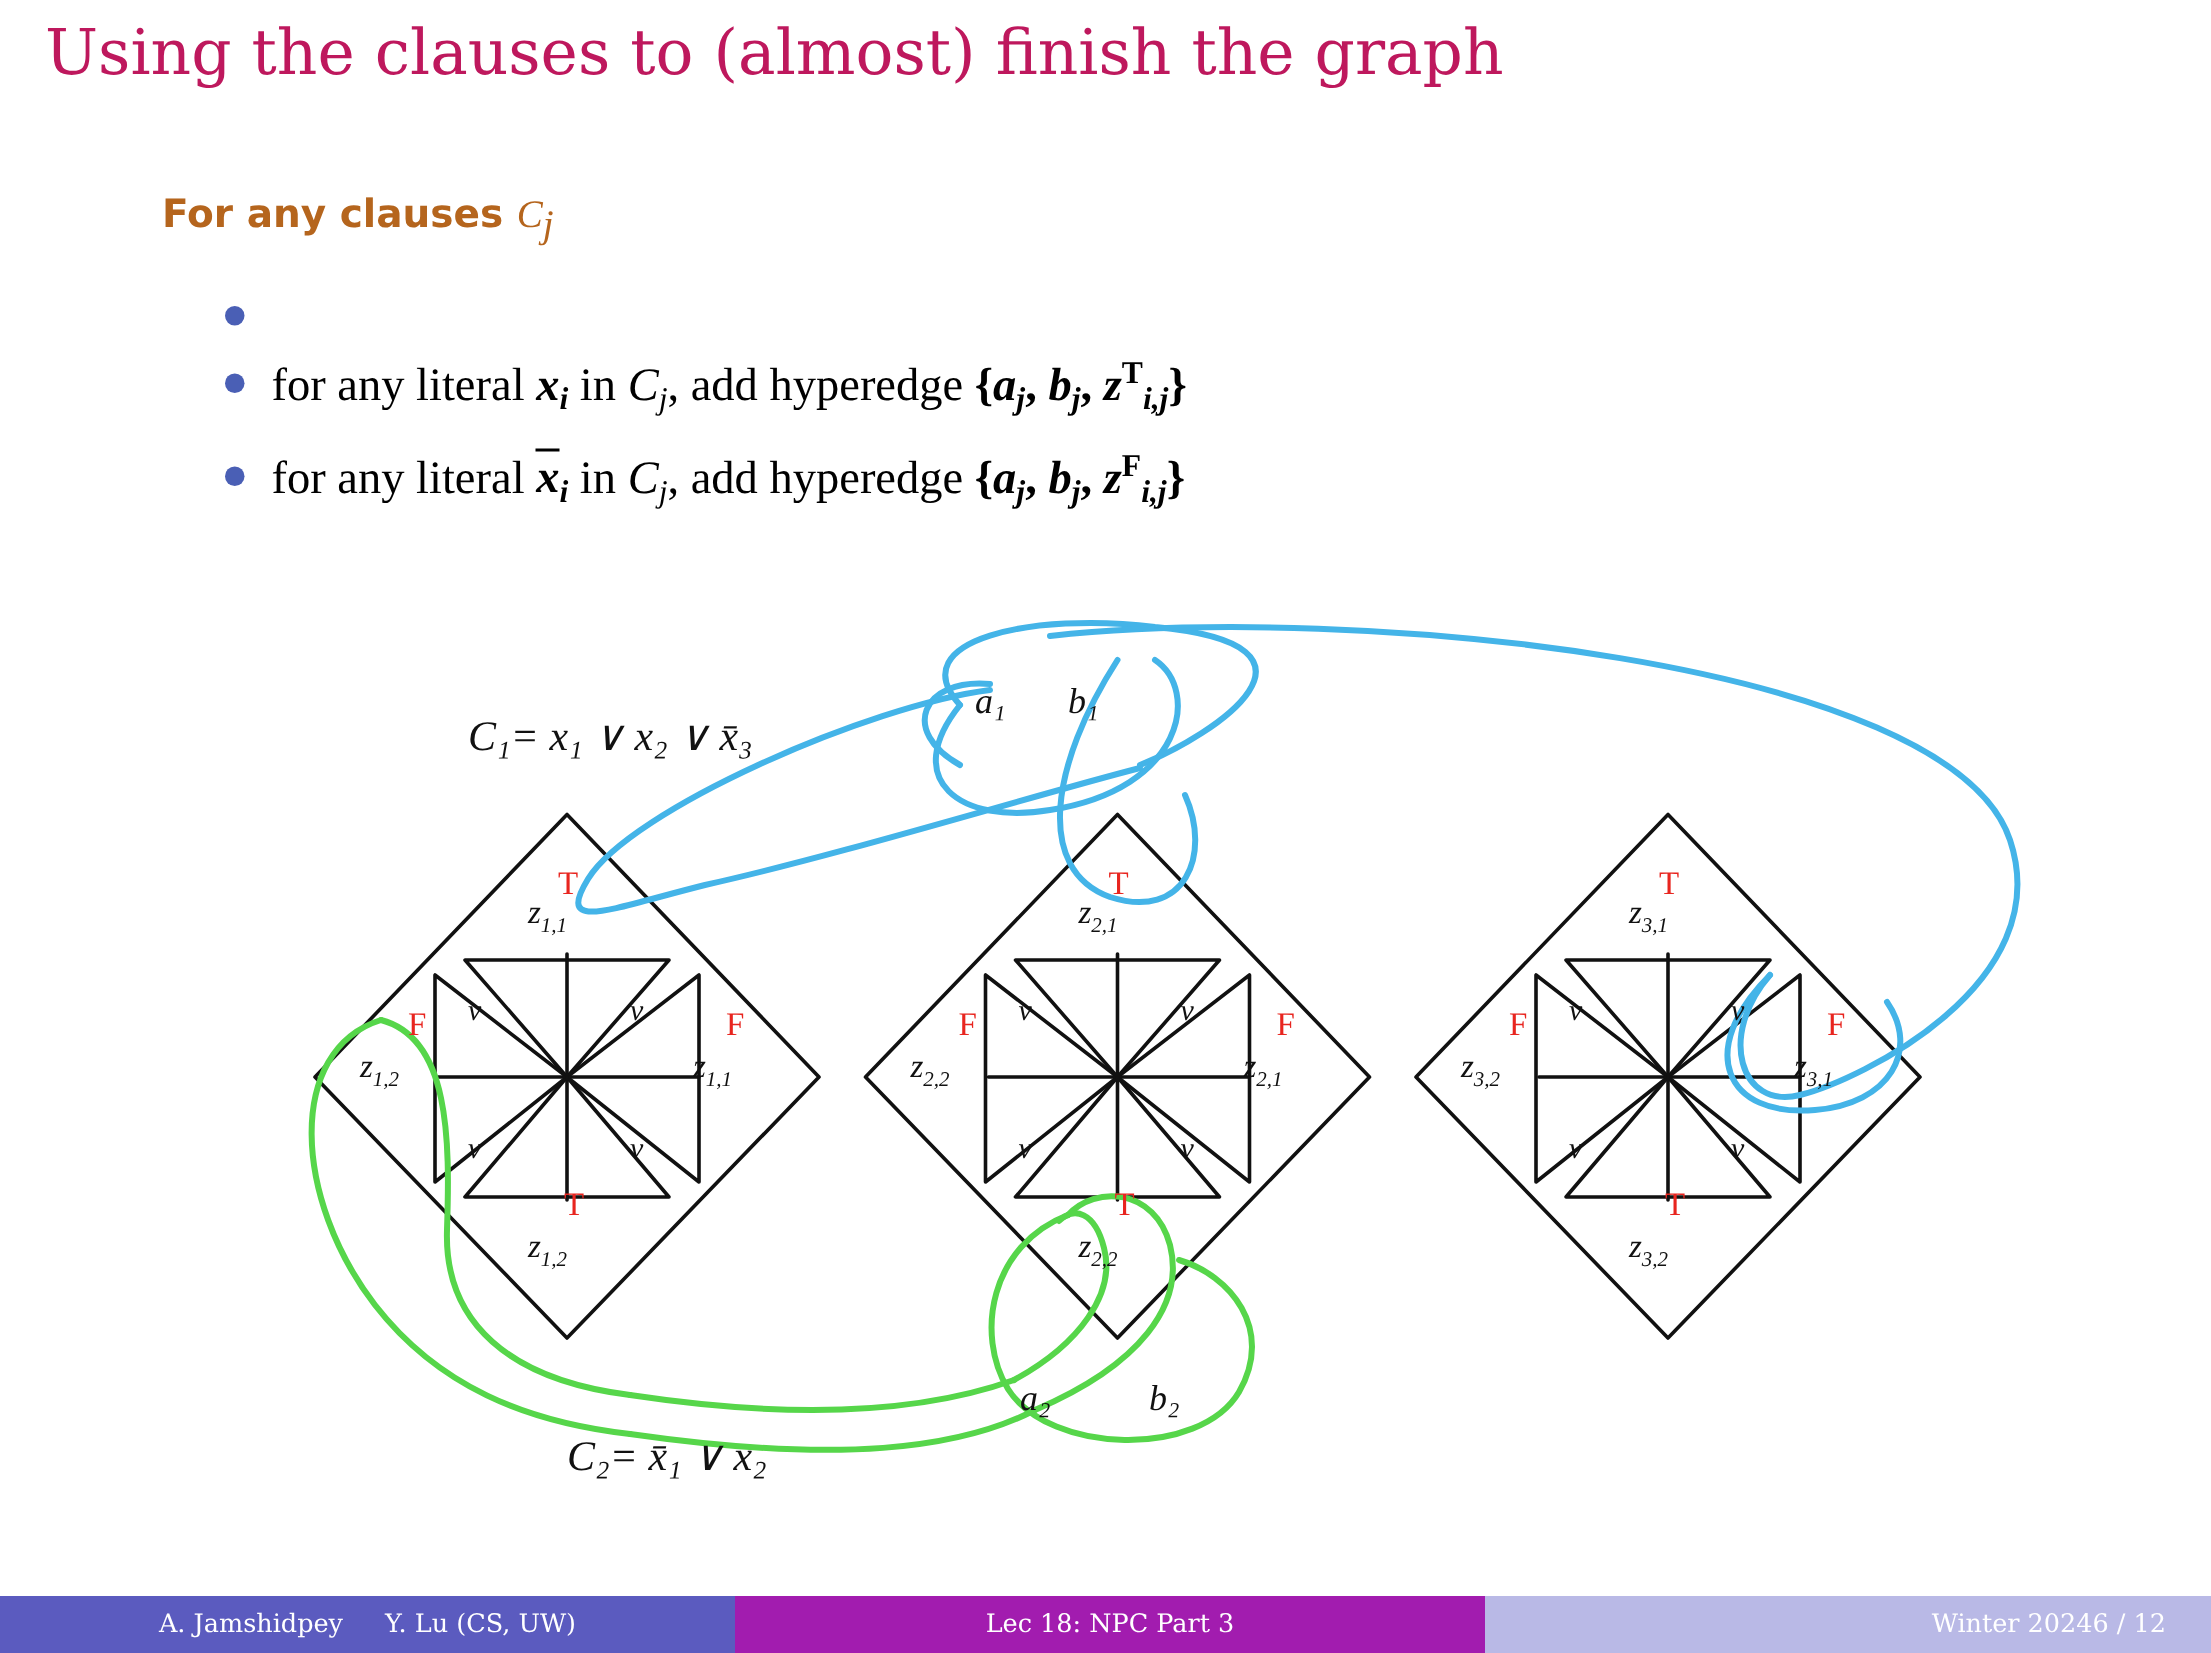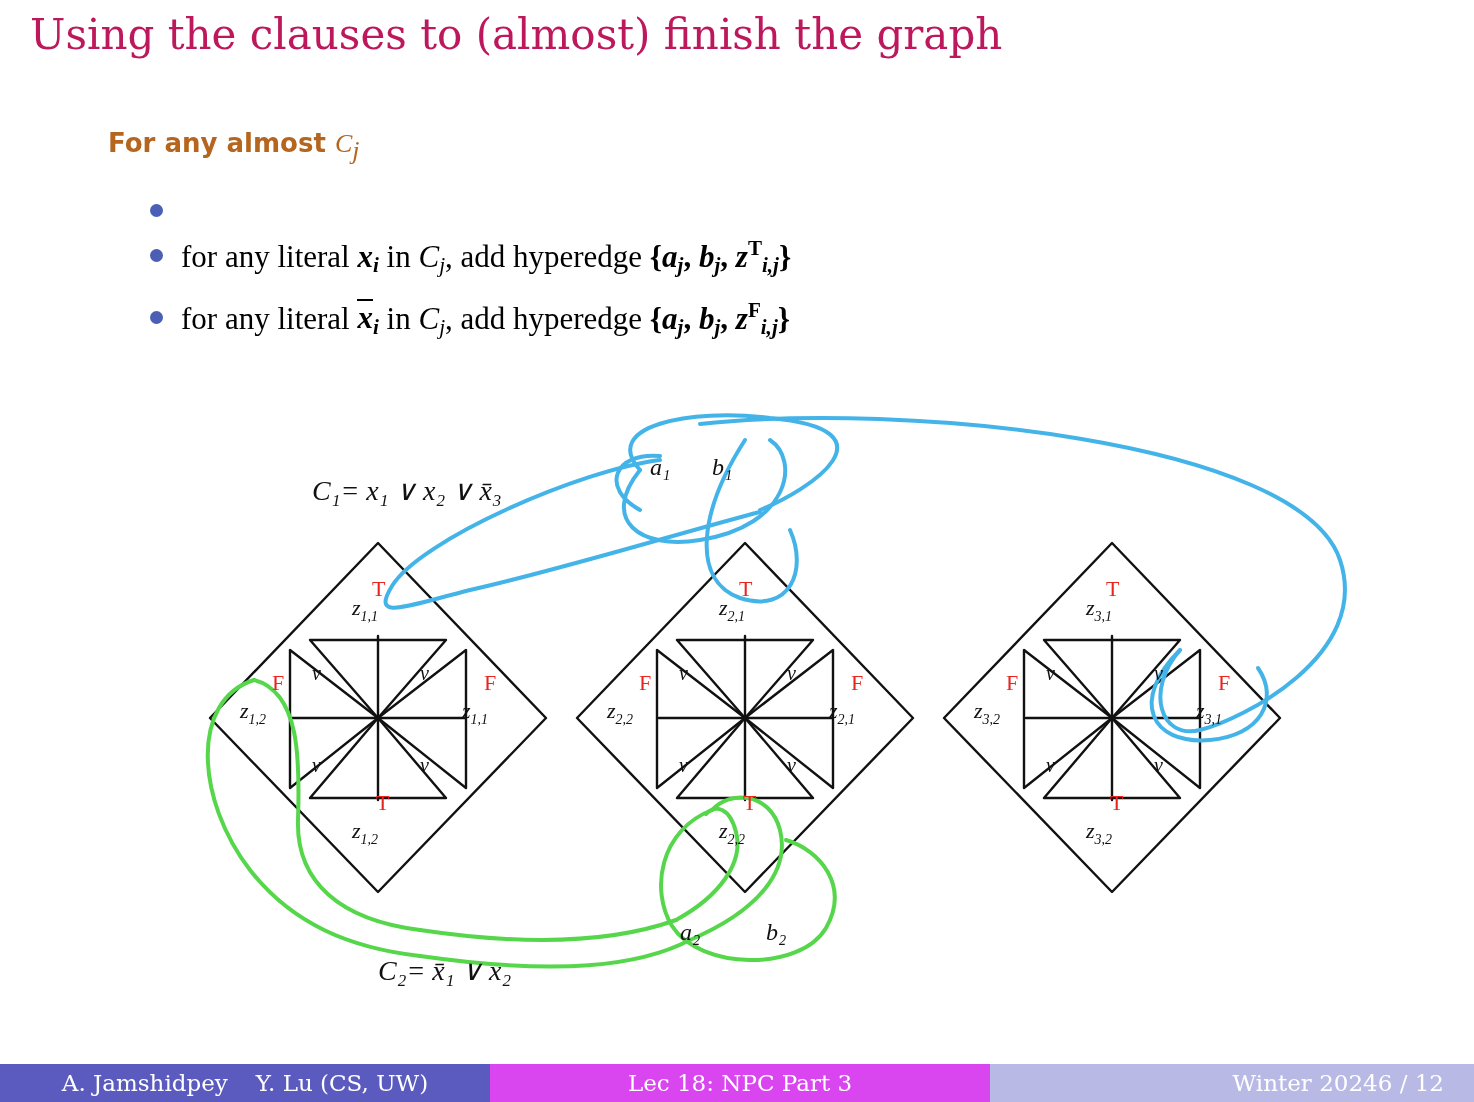--- a/index.html
+++ b/index.html
@@ -65,35 +65,35 @@
     left:0; top:400px;
     width:1232px;height:640px;
   }
   .footer{
     position:absolute;
     left:0; bottom:0;
     width:1474px;height:38px;
     display:flex;
     align-items:stretch;
     font-family:"DejaVu Serif", serif;
-    font-size:23px;
+    font-size:17px;
     color:#ffffff;
   }
   .f1{background:#5b5bbf;flex:0 0 490px;display:flex;align-items:center;justify-content:center;}
-  .f2{background:#d946ef;flex:0 0 500px;display:flex;align-items:center;justify-content:center;}
+  .f2{background:#a21caf;flex:0 0 500px;display:flex;align-items:center;justify-content:center;}
   .f3{background:#b9b9e6;flex:1 1 auto;display:flex;align-items:center;justify-content:flex-end;padding-right:30px;}
   .f1 span{margin:0 14px;}
 </style>
 </head>
 <body>
 
 <div class="slide-title">Using the clauses to (almost) finish the graph</div>
 
 <div class="block-head">
-  <span>For any almost </span><span class="mathit">C</span><span class="mathit sub">j</span>
+  <span>For any clauses </span><span class="mathit">C</span><span class="mathit sub">j</span>
 </div>
 
 <div class="bullets">
 
   <div class="bullet">
     <div class="dot"></div>
   </div>
 
   <div class="bullet">
     <div class="dot"></div>

